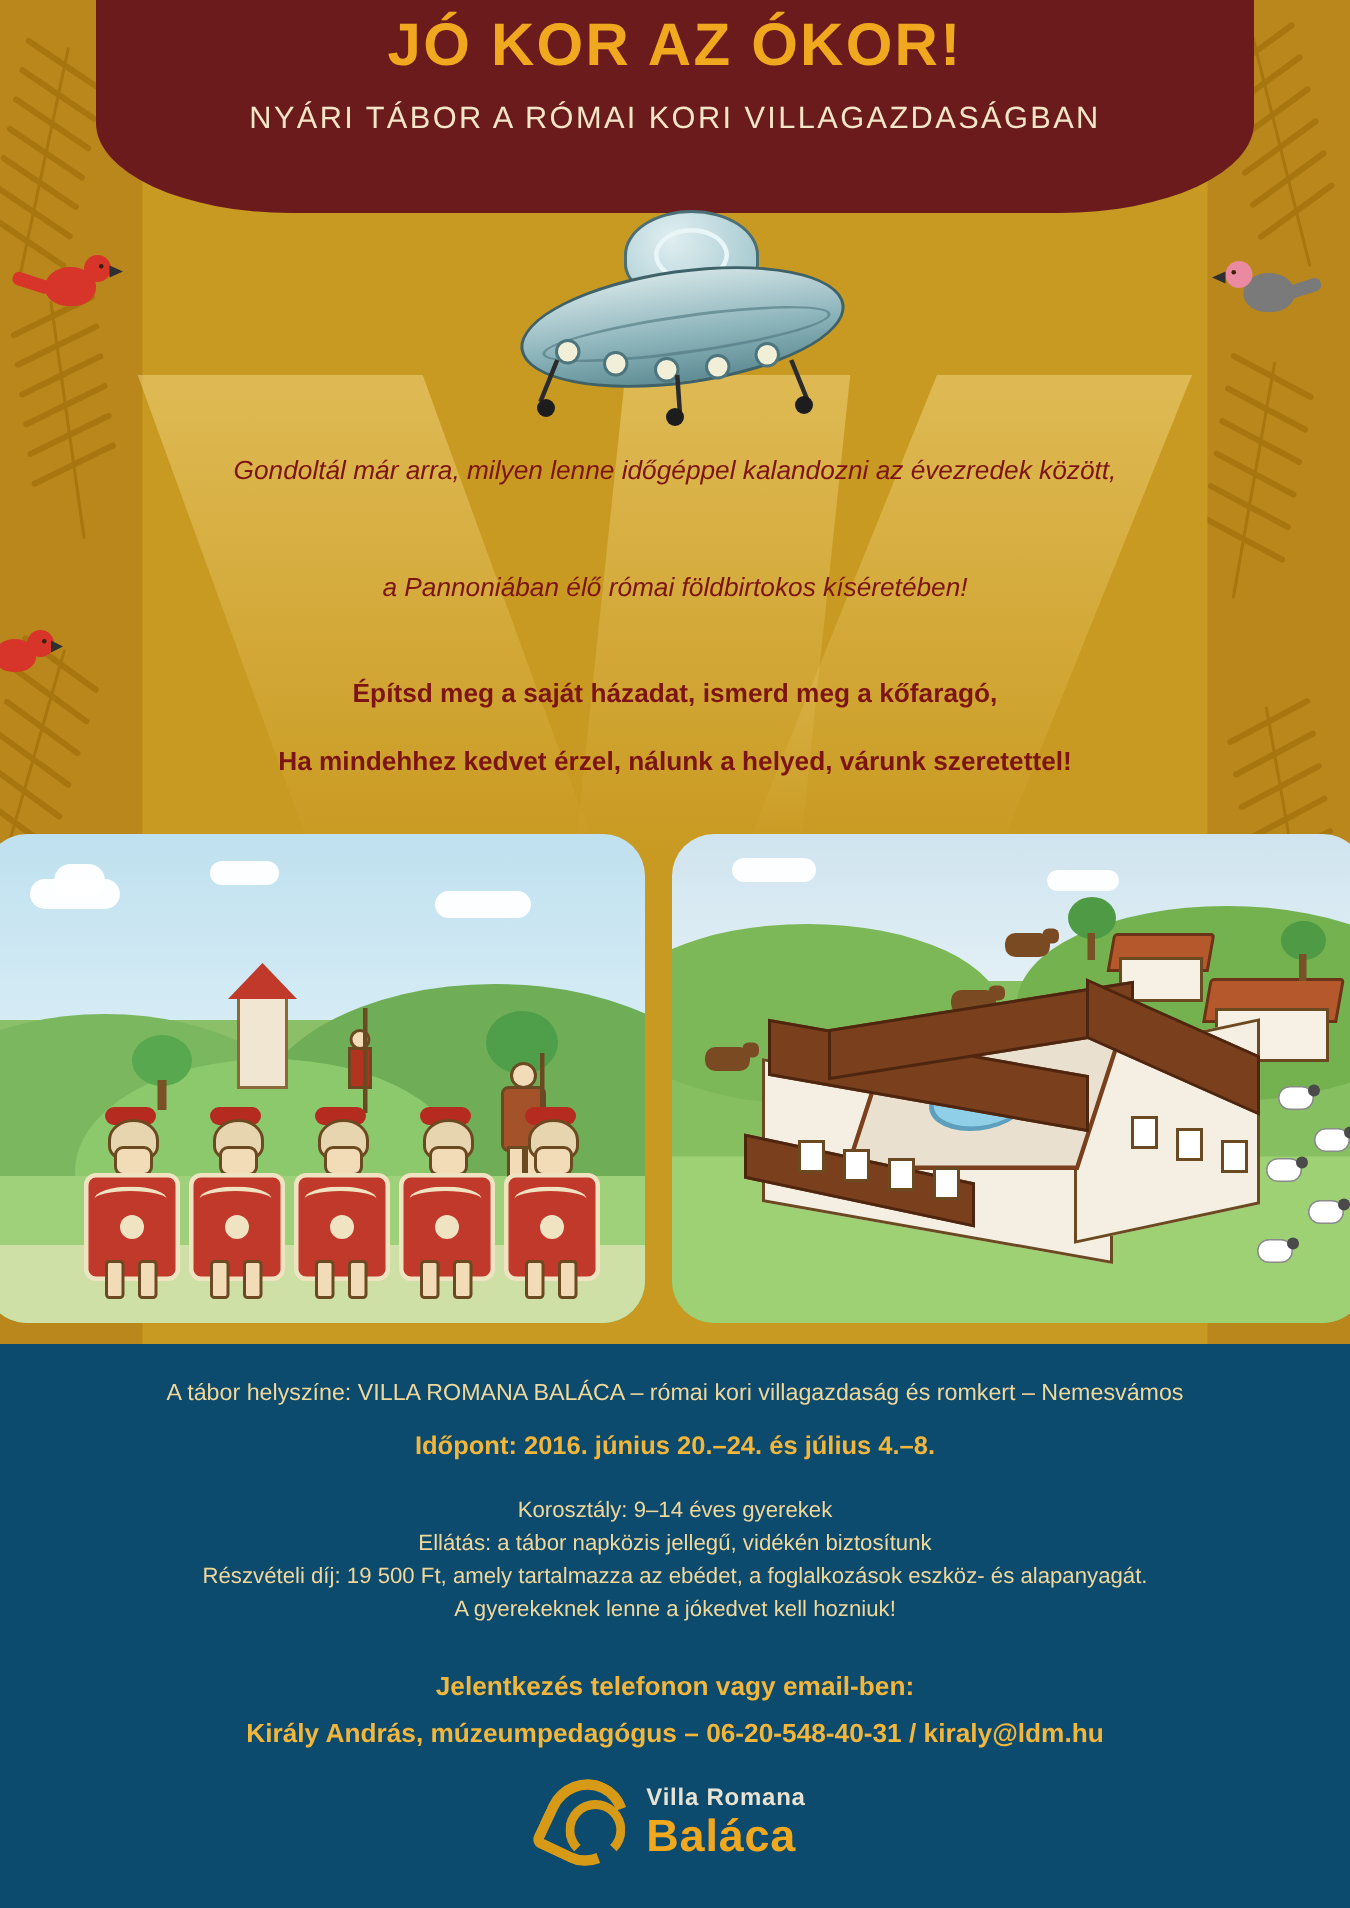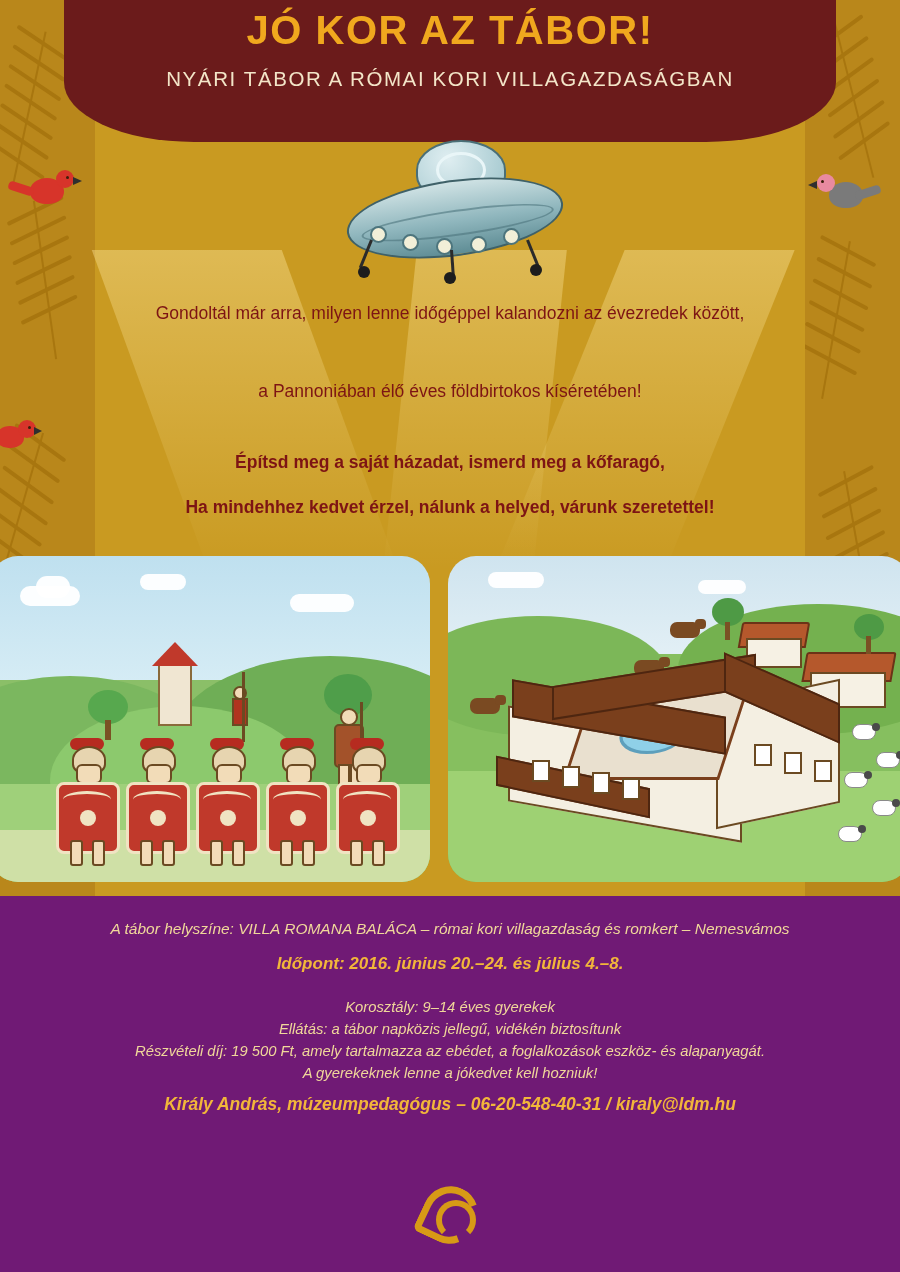--- a/index.html
+++ b/index.html
@@ -102,21 +102,21 @@
     background:#f2efd8;border:2px solid #4d757d;
   }
   .ufo .leg{position:absolute;width:3px;background:#2b2b2b;transform-origin:top center;}
   .ufo .foot{position:absolute;width:12px;height:12px;border-radius:50%;background:#1d1d1d;}
 
   
   .body-text{
     position:absolute;left:70px;top:300px;width:760px;
     text-align:center;color:#7d1414;
   }
-  .p1{font-size:17.5px;line-height:26px;margin:0 0 18px 0;}
+  .p1{font-size:17.5px;line-height:26px;margin:0 0 18px 0;font-style:italic;}
   .p2{font-size:17.5px;line-height:27px;margin:0 0 18px 0;font-weight:bold;color:#7d1414;}
   .p3{font-size:17.5px;line-height:26px;margin:4px;font-weight:bold;color:#7d1414;}
 
   
   .illus{
     position:absolute;top:556px;height:326px;
     border-radius:28px;overflow:hidden;
   }
   .illus.left{left:-10px;width:440px;}
   .illus.right{left:448px;width:462px;}
@@ -153,21 +153,21 @@
   .hut .hwall{position:absolute;bottom:0;left:6px;width:52px;height:26px;background:#f6f1e4;border:2px solid #6b4a22;}
   .hut .hroof{position:absolute;top:0;left:0;width:64px;height:22px;background:#b5582c;border:2px solid #6b3317;border-radius:3px 3px 0 0;transform:skewX(-10deg);}
   .sheep{position:absolute;width:22px;height:14px;background:#fff;border:1px solid #8a8a8a;border-radius:9px;}
   .sheep::after{content:"";position:absolute;right:-5px;top:-2px;width:8px;height:8px;border-radius:50%;background:#4a4a4a;}
   .cow{position:absolute;width:30px;height:16px;background:#7a4a22;border-radius:7px;}
   .cow::after{content:"";position:absolute;right:-6px;top:-3px;width:11px;height:10px;border-radius:4px;background:#7a4a22;}
 
   
   .info{
     position:absolute;left:0;right:0;top:896px;bottom:0;
-    background:#701a75;color:#f1c76a;text-align:center;font-style:italic;
+    background:#0c4a6e;color:#f1c76a;text-align:center;
   }
   .info .line1{margin:24px 0 0 0;font-size:15.5px;color:#f0d79a;}
   .info .date{margin:16px 0 0 0;font-size:17px;font-weight:bold;color:#f2b63a;}
   .info .det{margin:22px 0 0 0;font-size:14.8px;line-height:22px;color:#f0d79a;}
   .info .contact-title{margin:30px 0 0 0;font-size:17.5px;font-weight:bold;color:#f2b63a;}
   .info .contact{margin:10px 0 0 0;font-size:17.5px;font-weight:bold;color:#f2b63a;}
 
   
   .logo{position:absolute;left:50%;bottom:28px;transform:translateX(-50%);display:flex;align-items:center;gap:12px;}
   .logo .mark{width:56px;height:58px;position:relative;}
@@ -278,21 +278,21 @@
       <div class="beak" style="left:-3px;top:9px;border-right:9px solid #2f2f2f;"></div>
       <div class="tail" style="left:44px;top:16px;background:#7a7a7a;transform:rotate(-18deg);"></div>
     </div>
   </div>
 
   <div class="beam beam1"></div>
   <div class="beam beam2"></div>
   <div class="beam beam3"></div>
 
   <div class="banner">
-    <h1>JÓ KOR AZ TÁBOR!</h1>
+    <h1>JÓ KOR AZ ÓKOR!</h1>
     <h2>NYÁRI TÁBOR A RÓMAI KORI VILLAGAZDASÁGBAN</h2>
   </div>
 
   <div class="ufo">
     <div class="dome"></div>
     <div class="dome-glass"></div>
     <div class="saucer">
         <div class="rim"></div>
       </div>
     <div class="light" style="left:30px;top:86px;"></div>
@@ -306,21 +306,21 @@
     <div class="foot" style="left:104px;top:132px;"></div>
     <div class="leg" style="left:186px;top:100px;height:30px;transform:rotate(-22deg);"></div>
     <div class="foot" style="left:190px;top:124px;"></div>
   </div>
 
   <div class="body-text">
     <p class="p1">
       <span>Gondoltál már arra, milyen lenne időgéppel kalandozni az évezredek között,</span><br>
       <br>
       <br>
-      <span>a Pannoniában élő éves földbirtokos kíséretében!</span>
+      <span>a Pannoniában élő római földbirtokos kíséretében!</span>
     </p>
     <p class="p2">
       <br>
       <span>Építsd meg a saját házadat, ismerd meg a kőfaragó,</span><br>
     </p>
     <p class="p3">Ha mindehhez kedvet érzel, nálunk a helyed, várunk szeretettel!</p>
   </div>
 
   <div class="illus left">
     <div class="sky"></div>
@@ -475,23 +475,28 @@
 
   <div class="info">
     <p class="line1">A tábor helyszíne: VILLA ROMANA BALÁCA – római kori villagazdaság és romkert – Nemesvámos</p>
     <p class="date">Időpont: 2016. június 20.–24. és július 4.–8.</p>
     <p class="det">
       <span>Korosztály: 9–14 éves gyerekek</span><br>
       <span>Ellátás: a tábor napközis jellegű, vidékén biztosítunk</span><br>
       <span>Részvételi díj: 19 500 Ft, amely tartalmazza az ebédet, a foglalkozások eszköz- és alapanyagát.</span><br>
       <span>A gyerekeknek lenne a jókedvet kell hozniuk!</span>
     </p>
+    <p class="contact-title">Jelentkezés telefonon vagy email-ben:</p>
     <p class="contact">Király András, múzeumpedagógus  – 06-20-548-40-31 / kiraly@ldm.hu</p>
 
     <div class="logo">
       <div class="mark">
         <div class="spiral"></div>
         <div class="spiral2"></div>
       </div>
+      <div class="txt">
+        <div class="t1">Villa Romana</div>
+        <div class="t2">Baláca</div>
+      </div>
     </div>
   </div>
 
 </div>
 
 </body></html>

